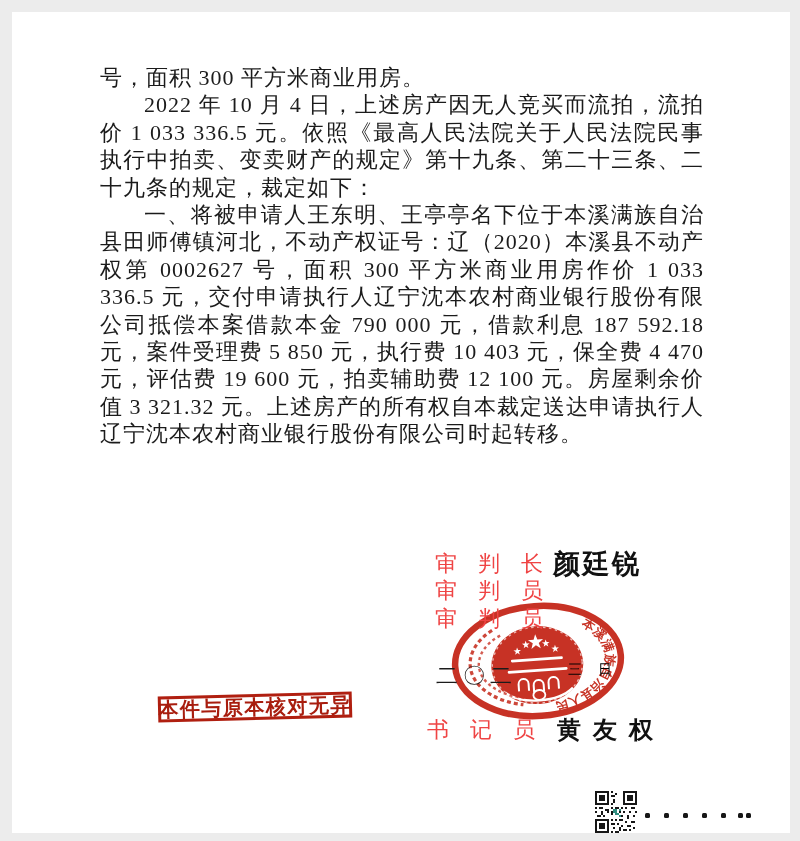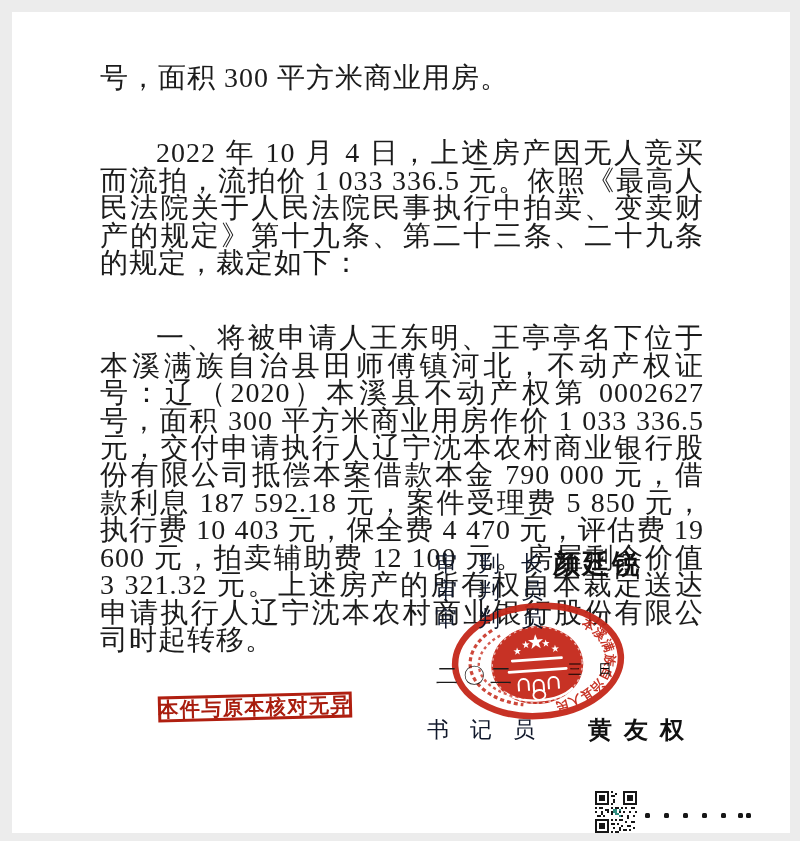--- a/index.html
+++ b/index.html
@@ -13,52 +13,52 @@
   }
   .page {
     position: absolute;
     left: 12px; top: 12px; right: 10px; bottom: 8px;
     background: #ffffff;
   }
   
   .body-text {
     position: absolute;
     left: 88px; top: 52px; width: 604px;
-    font-size: 28px;
+    font-size: 22px;
     line-height: 27.4px;
     letter-spacing: 1px;
     color: #1b1b1b;
     text-align: justify;
   }
   .body-text p { margin: 0; }
-  .body-text p.indent { text-indent: 2em; margin-top: 48px; }
+  .body-text p.indent { text-indent: 2em; }
   
   .sig-block { position: absolute; left: 423px; top: 538px; z-index: 3; }
   .sig-row { display: flex; align-items: center; height: 27.5px; }
   .sig-label {
     display: inline-block; width: 108px;
-    font-size: 22px; color: #0f172a;
+    font-size: 22px; color: #ef4444;
     text-align: justify; text-align-last: justify;
   }
   .sig-name {
     display: inline-block; width: 86px; margin-left: 10px;
     font-size: 27px; font-weight: bold; color: #111;
     text-align: justify; text-align-last: justify;
     white-space: nowrap;
   }
   .date-line { position: absolute; top: 649px; left: 0; width: 100%; height: 28px; z-index: 3; }
   .date-left {
     position: absolute; left: 424px; top: 0;
     font-size: 22px; letter-spacing: 5px; color: #1b1b1b;
   }
   .date-right {
     position: absolute; left: 556px; top: 0;
     font-size: 14px; letter-spacing: 16px; color: #000000;
   }
-  .clerk-row { position: absolute; left: 415px; top: 702px; display: flex; align-items: center; z-index: 3; gap: 31px; }
+  .clerk-row { position: absolute; left: 415px; top: 702px; display: flex; align-items: center; z-index: 3; }
   .clerk-row .sig-name { width: 96px; margin-left: 22px; font-size: 24px; }
   
   .court-seal {
     position: absolute; left: 438px; top: 590px;
     width: 176px; height: 119px;
     z-index: 2; opacity: 0.95;
   }
   
   .verify-stamp {
     position: absolute; left: 146px; top: 682px;

